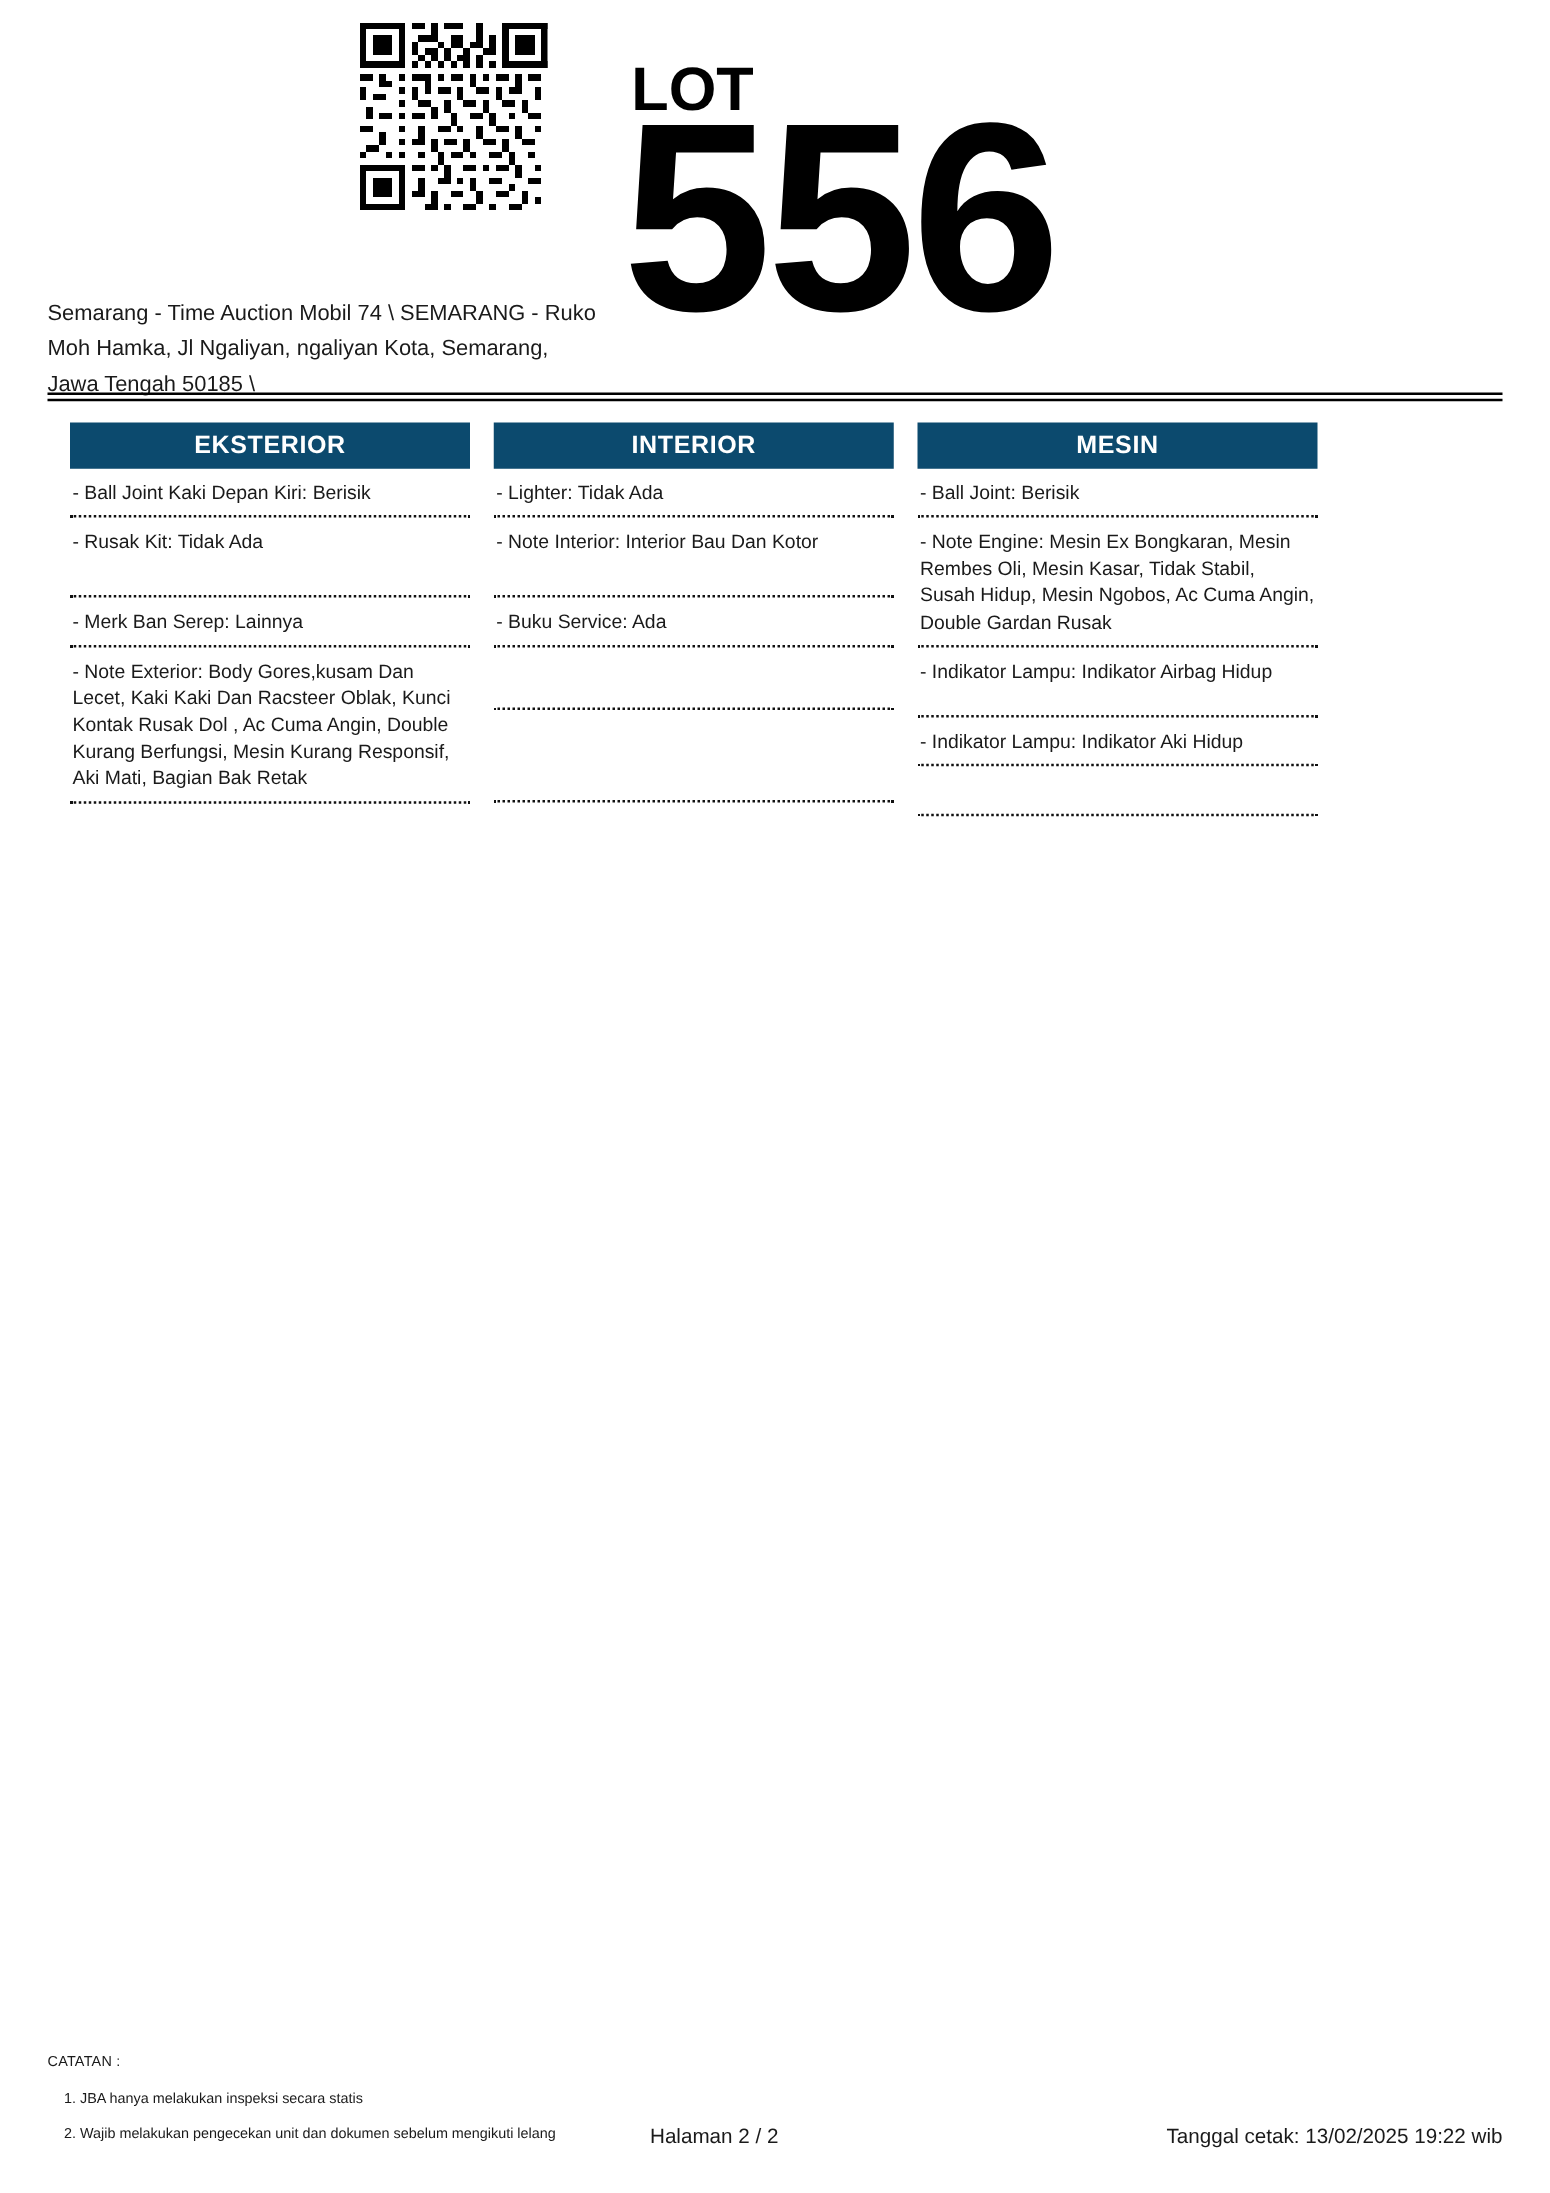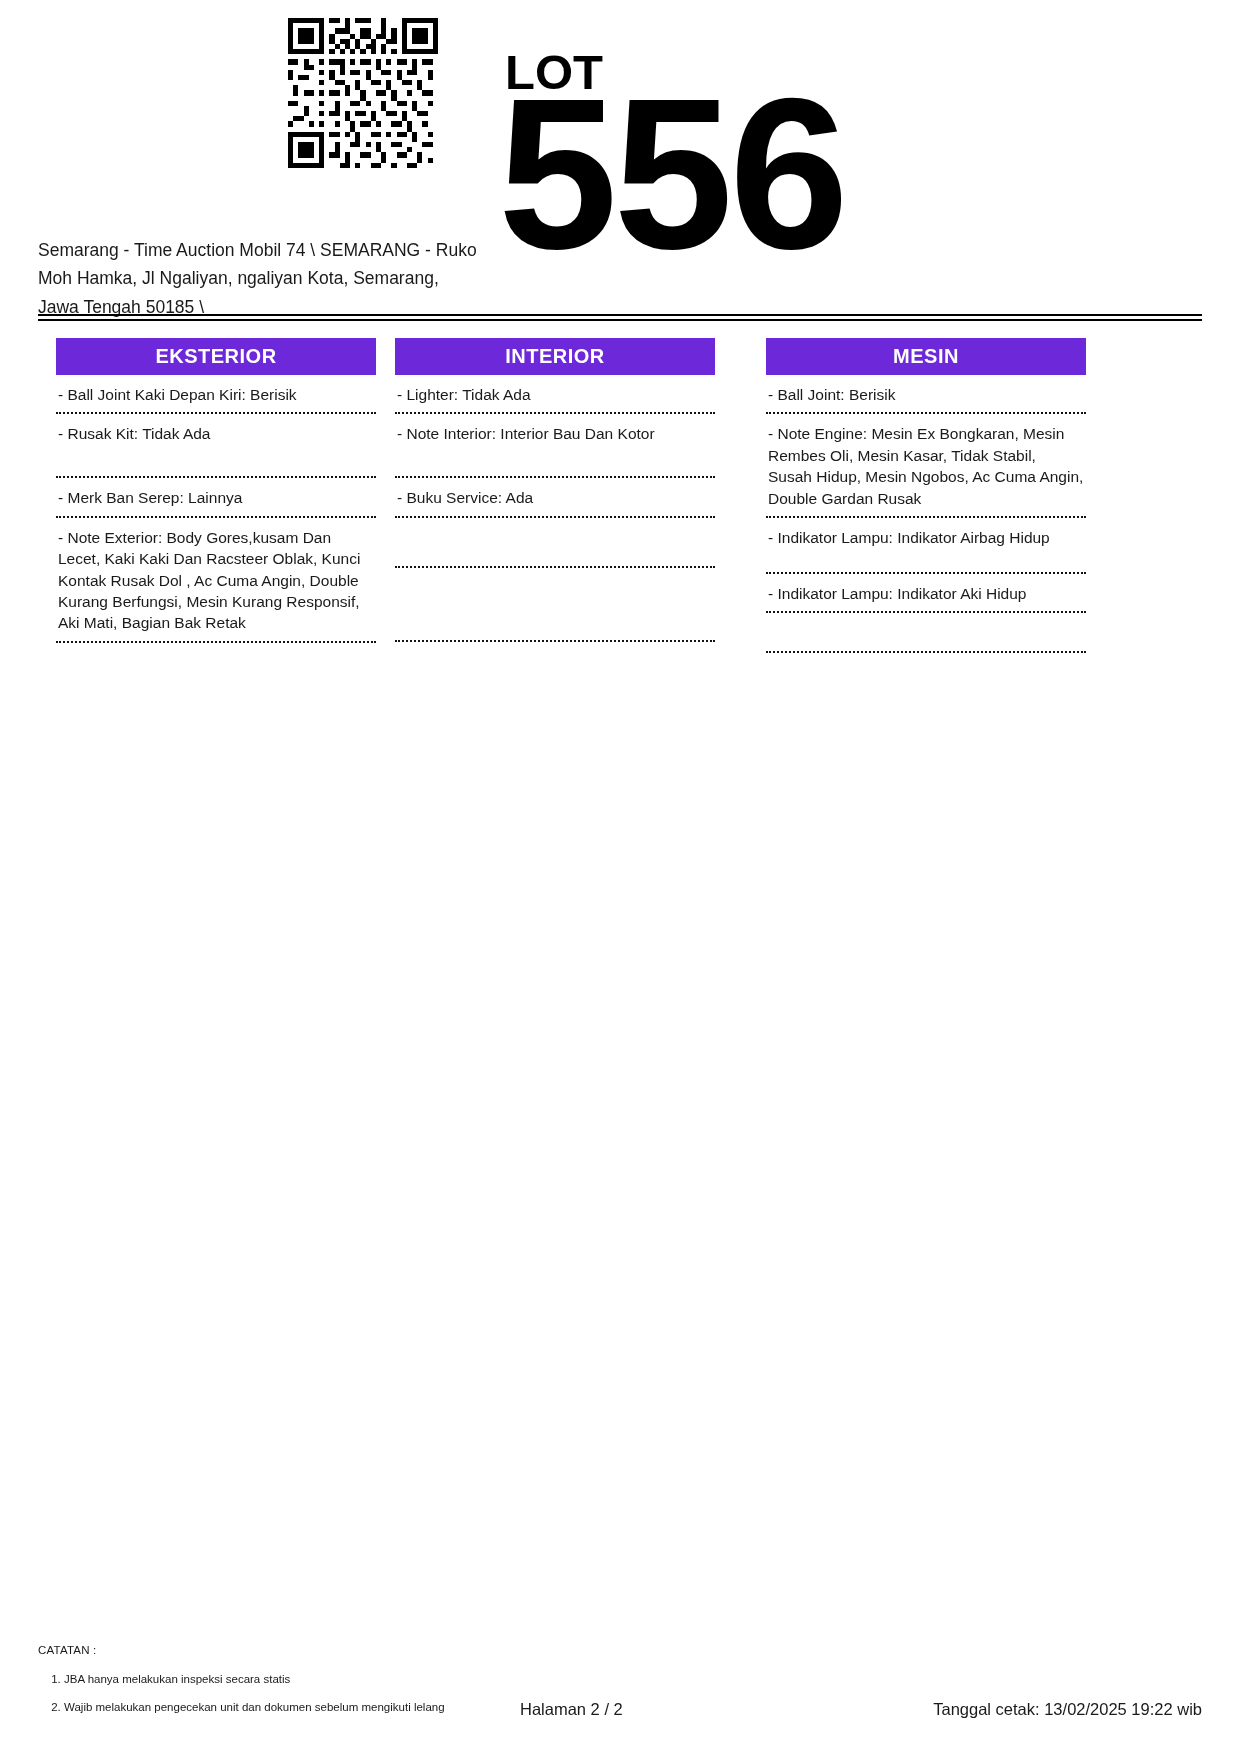--- a/index.html
+++ b/index.html
@@ -93,24 +93,24 @@
     left: 0;
     top: 338px;
     width: 1240px;
   }
   .col {
     position: absolute;
     top: 0;
   }
   .col-0 { left: 56px;  width: 320px; }
   .col-1 { left: 395px; width: 320px; }
-  .col-2 { left: 766px; width: 320px; }
+  .col-2 { left: 734px; width: 320px; }
 
   .col-title {
-    background: #6d28d9;
+    background: #0c4a6e;
     color: #fff;
     text-align: center;
     font-size: 20px;
     font-weight: bold;
     letter-spacing: 0.5px;
     padding: 8px 0 9px 0;
     line-height: 1;
   }
 
   .rows {

